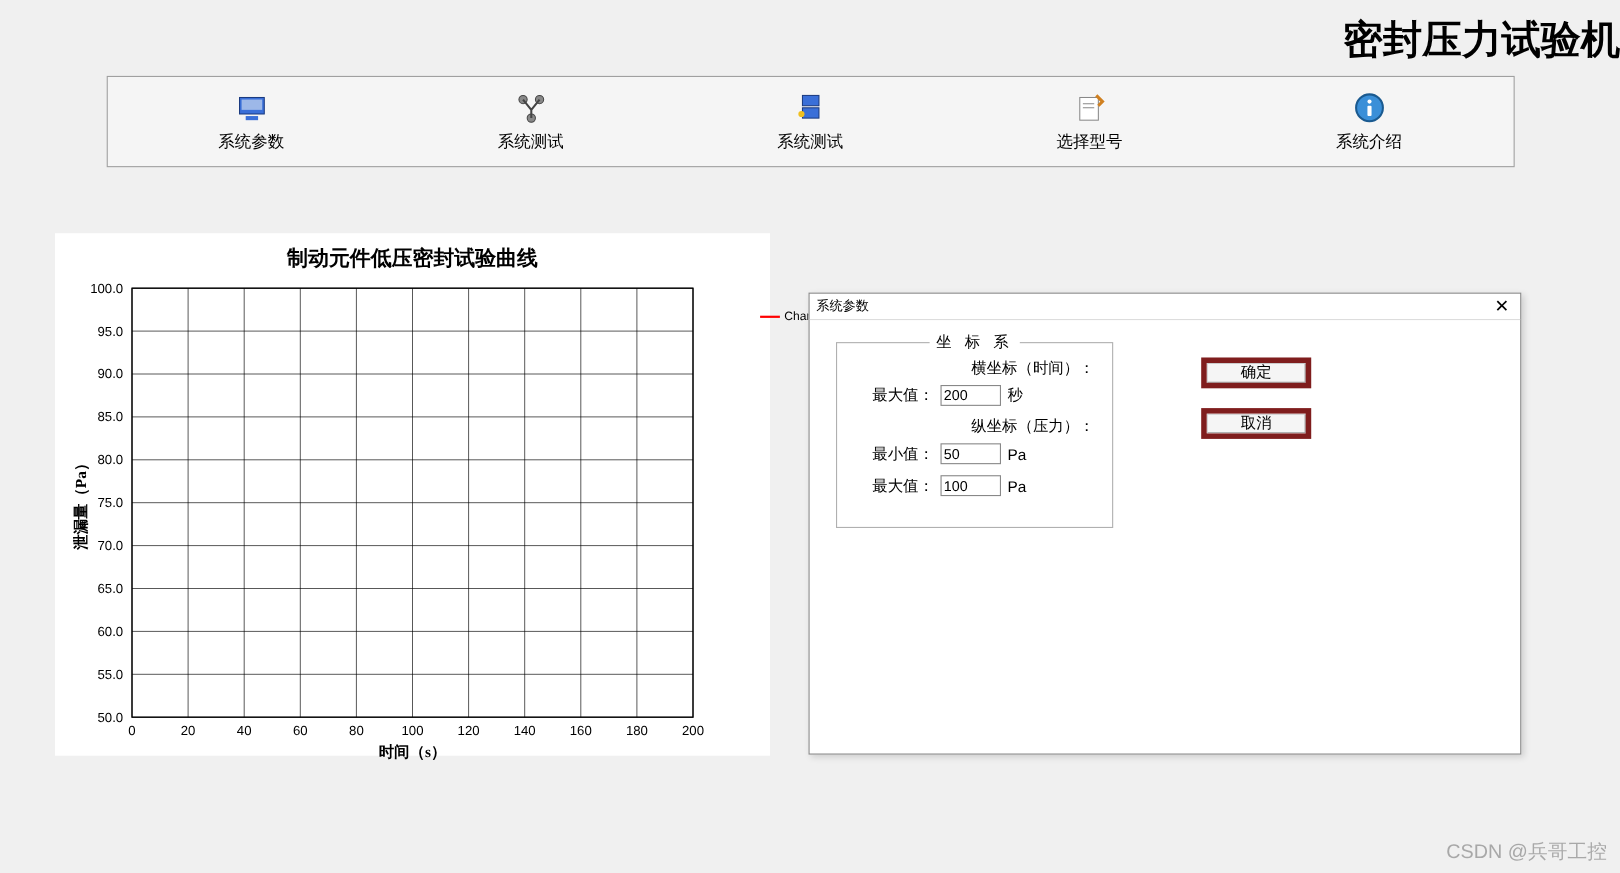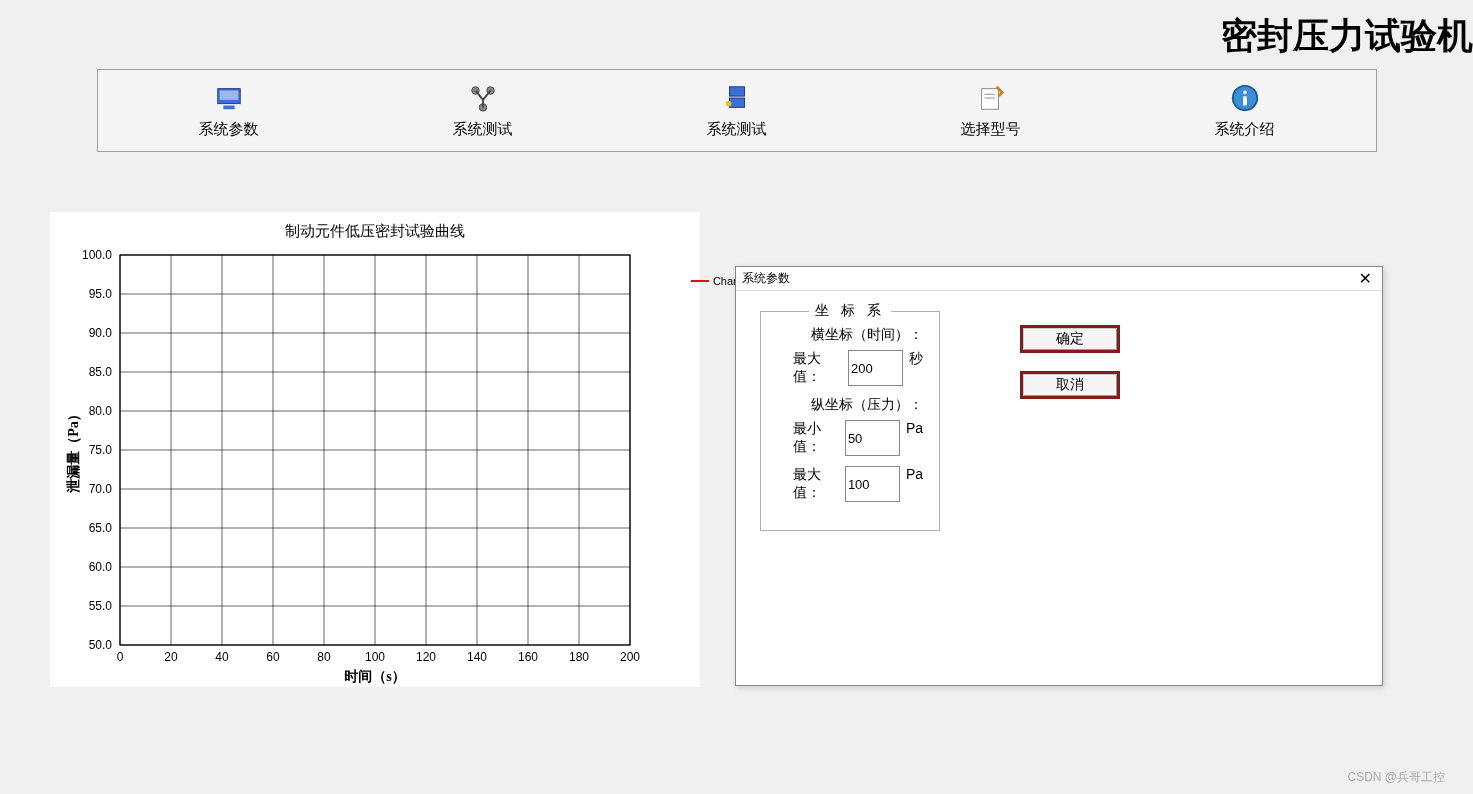--- a/index.html
+++ b/index.html
@@ -46,22 +46,22 @@
     }
     .chart-panel {
       background: #fff;
       width: 650px;
       height: 475px;
       position: relative;
       padding: 10px;
     }
     .chart-title {
       text-align: center;
-      font-weight: normal;
-      font-size: 15px;
+      font-weight: bold;
+      font-size: 19px;
       font-family: SimSun, serif;
     }
     .chart-body { position: relative; margin-top: 4px; }
     .legend {
       position: absolute;
       right: -70px;
       top: 30px;
       font-size: 11px;
       display: flex;
       align-items: center;
@@ -91,55 +91,55 @@
       font-size: 16px;
       cursor: pointer;
       padding: 0 4px;
       font-family: Arial;
     }
     .dialog-body { padding: 20px 24px; display: flex; gap: 80px; align-items: flex-start; }
     .fieldset {
       border: 1px solid #b0b0b0;
       padding: 14px 16px 18px 16px;
       position: relative;
-      width: 180px;
+      width: 252px;
     }
     .fieldset-legend {
       position: absolute;
       top: -10px;
       left: 50%;
       transform: translateX(-50%);
       background: #fff;
       padding: 0 6px;
       font-size: 14px;
       letter-spacing: 4px;
     }
     .field-label { font-size: 14px; margin-bottom: 6px; text-align: right; }
-    .field-row { display: flex; gap: 6px; margin-bottom: 10px; padding-left: 16px; font-size: 14px; }
+    .field-row { display: flex; align-items: center; gap: 6px; margin-bottom: 10px; padding-left: 16px; font-size: 14px; }
     .field-row input {
       width: 55px;
       font-size: 13px;
       padding: 1px 2px;
       border: 1px solid #888;
     }
     .dlg-buttons { display: flex; flex-direction: column; gap: 18px; margin-top: 14px; }
     .dlg-buttons button {
       width: 100px;
       height: 28px;
       background: #f5f5f5;
-      border: 3px solid #7f1d1d;
+      border: 5px solid #7f1d1d;
       box-shadow: 1px 1px 0 #ccc inset, -1px -1px 0 #999 inset;
       font-size: 14px;
       cursor: pointer;
     }
     .watermark {
       position: absolute;
-      right: 28px;
+      right: 12px;
       bottom: 8px;
-      font-size: 12px;
+      font-size: 18px;
       color: rgba(120,120,120,0.6);
     }
   </style>
 </head>
 <body>
 
 <div class="app-title">密封压力试验机</div>
 
 <div class="toolbar">
   <div class="toolbar-item">

